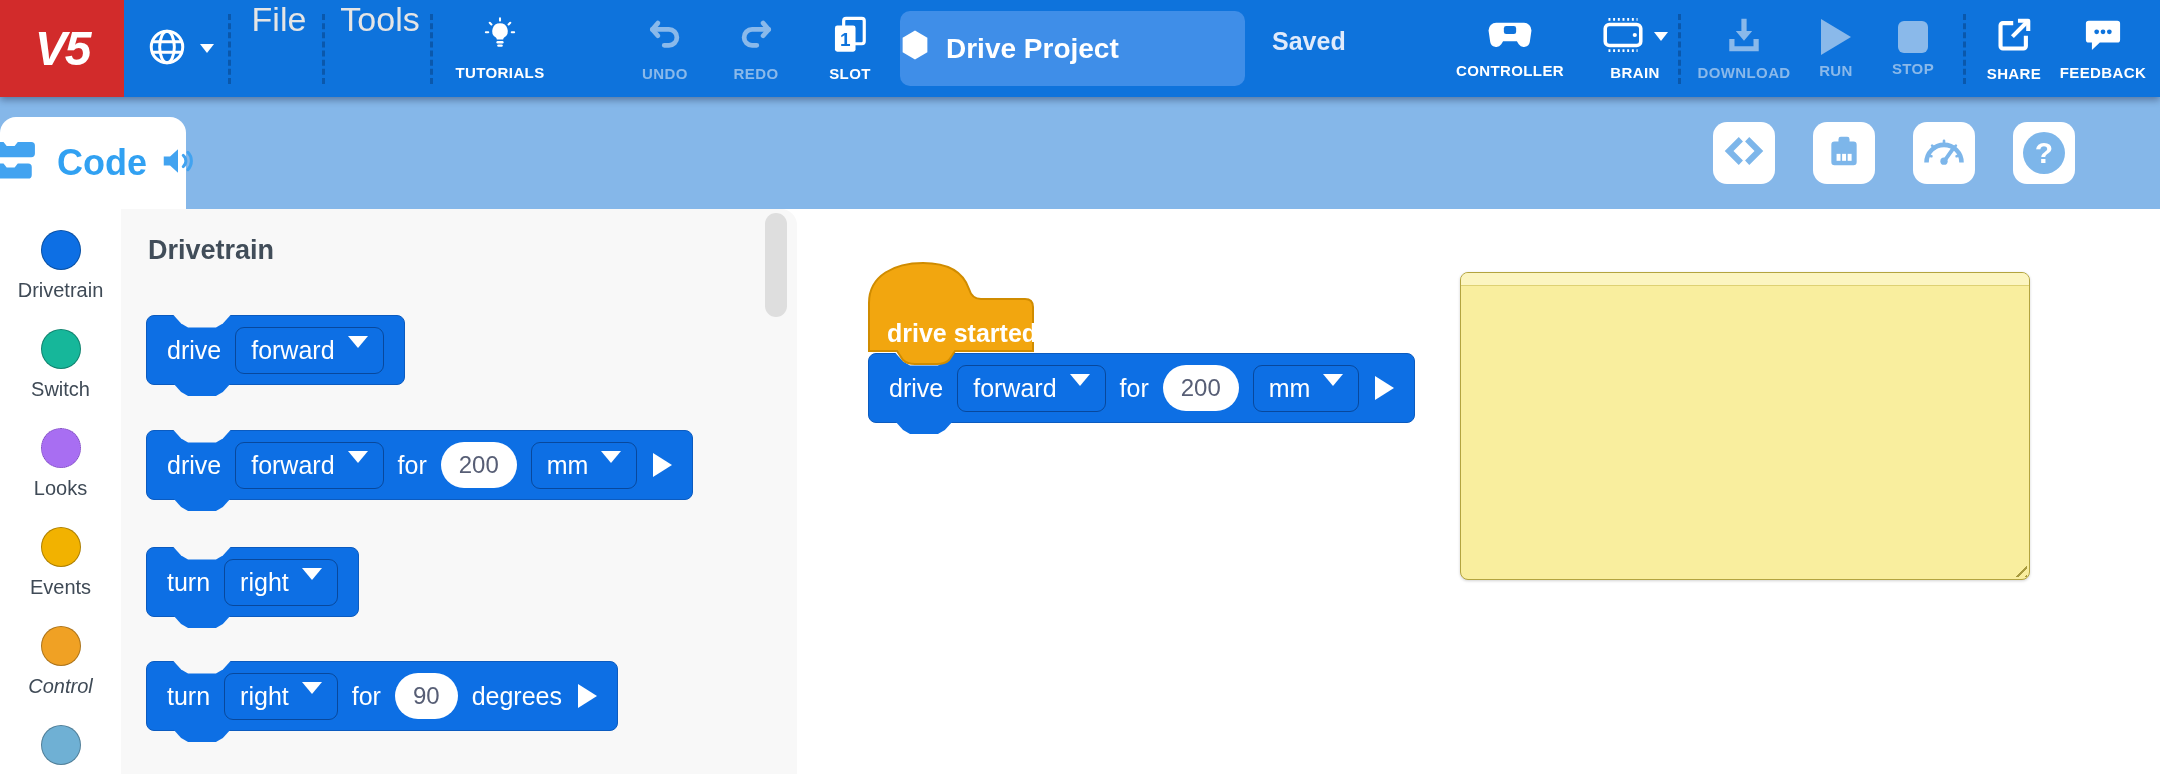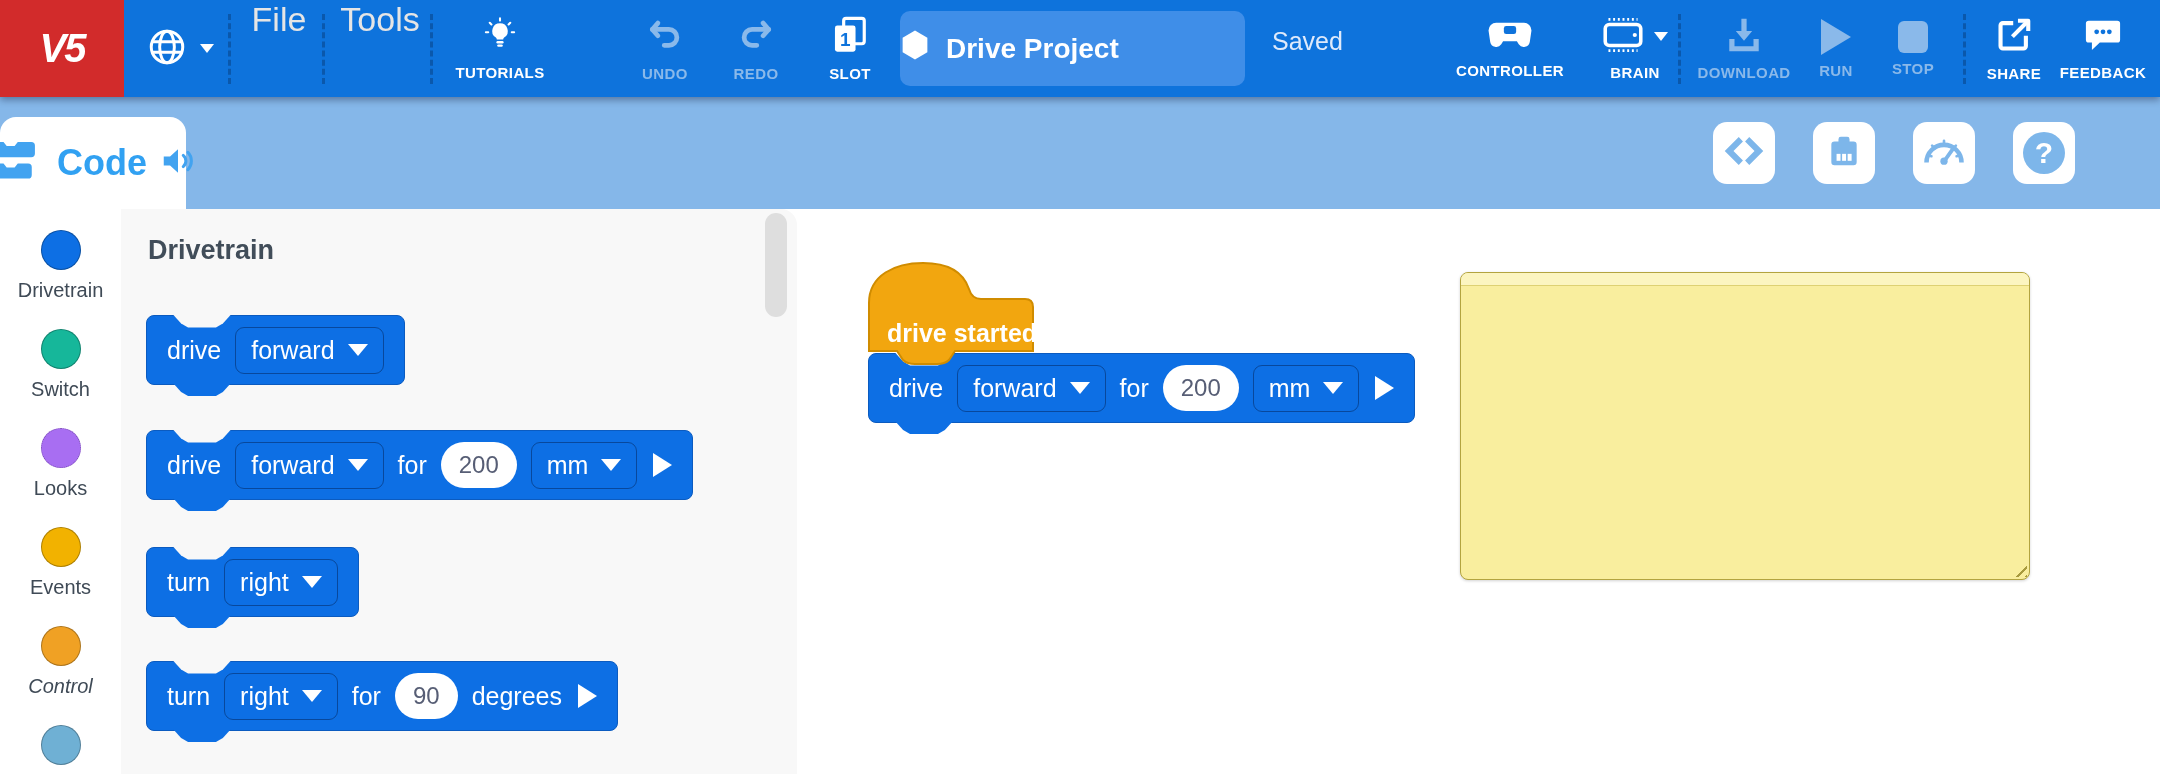--- a/index.html
+++ b/index.html
@@ -15,37 +15,37 @@
   }
   *{box-sizing:border-box;margin:0;padding:0;}
   html,body{width:2160px;height:774px;overflow:hidden;background:#fff;
     font-family:"Liberation Sans",sans-serif;}
 
   
   .toolbar{position:absolute;left:0;top:0;width:2160px;height:97px;
     background:var(--toolbar-blue);z-index:30;box-shadow:0 3px 7px rgba(0,0,30,.35);}
   .logo{position:absolute;left:0;top:0;width:124px;height:97px;background:var(--logo-red);
     display:flex;align-items:center;justify-content:center;}
-  .logo span{color:#fff;font-size:40px;font-weight:bold;font-style:italic;letter-spacing:-2px;}
+  .logo span{color:#fff;font-size:48px;font-weight:bold;font-style:italic;letter-spacing:-2px;}
   .tbsep{position:absolute;top:14px;height:70px;width:0;border-left:3px dashed rgba(5,45,95,.38);}
   .menuitem{position:absolute;top:0;height:97px;display:flex;align-items:flex-start;justify-content:center;
     color:#e5e5e5;font-size:34px;cursor:default;}
   .stack{position:absolute;top:0;height:97px;display:flex;flex-direction:column;align-items:center;
     justify-content:center;gap:7px;color:#fff;}
   .stack .lbl{font-size:15px;font-weight:bold;letter-spacing:.4px;}
   .stack.disabled{color:var(--disabled);}
   .globewrap{position:absolute;top:0;height:97px;display:flex;align-items:center;gap:12px;}
   .caret{width:0;height:0;border-left:9px solid transparent;border-right:9px solid transparent;
     border-top:11px solid #fff;}
   .caret.sm{border-left-width:7px;border-right-width:7px;border-top-width:9px;}
   .projbox{position:absolute;left:900px;top:11px;width:345px;height:75px;background:#3f8ee8;
     border-radius:10px;display:flex;align-items:center;gap:16px;
     color:#fff;font-size:28px;font-weight:bold;}
   .savedtxt{position:absolute;left:1272px;top:0;height:83px;display:flex;align-items:center;
-    color:#dfeafB;font-size:25px;}
+    color:#dfeafB;font-size:25px;font-weight:bold;}
   .runicon{width:0;height:0;border-left:30px solid currentColor;
     border-top:18px solid transparent;border-bottom:18px solid transparent;}
   .stopicon{width:30px;height:32px;background:currentColor;border-radius:6px;}
 
   
   .subbar{position:absolute;left:0;top:97px;width:2160px;height:112px;background:var(--subbar-blue);z-index:10;}
   .codetab{position:absolute;left:0;top:20px;width:186px;height:92px;background:#fff;
     border-radius:16px 16px 0 0;display:flex;align-items:center;justify-content:center;gap:13px;}
   .codetab .codelbl{color:#31a1f2;font-size:36px;font-weight:bold;}
   .sqbtn{position:absolute;top:25px;width:62px;height:62px;background:#fff;border-radius:14px;
@@ -70,21 +70,21 @@
   .blk{position:absolute;height:70px;background:var(--block-blue);
     border:1.5px solid var(--block-border);border-radius:8px;
     display:inline-flex;align-items:center;gap:14px;padding:0 20px;
     color:#fff;font-weight:normal;font-size:25px;white-space:nowrap;}
   .bump{position:absolute;left:26px;bottom:-12px;width:58px;height:13px;background:var(--block-blue);
     clip-path:polygon(0 0,14% 70%,26% 100%,74% 100%,86% 70%,100% 0);}
   .sock{position:absolute;left:26px;top:-1.5px;width:58px;height:13px;background:#f8f8f8;
     clip-path:polygon(0 0,14% 70%,26% 100%,74% 100%,86% 70%,100% 0);}
   .sock.white{background:#fff;}
   .dd{border:1.5px solid rgba(0,10,40,.38);border-radius:9px;padding:8px 15px;
-    display:flex;align-items:center;gap:13px;}
+    display:flex;align-items:flex-start;gap:13px;}
   .ddcaret{width:0;height:0;border-left:10px solid transparent;border-right:10px solid transparent;
     border-top:12px solid #fff;}
   .pill{background:#fff;color:#575e75;border-radius:999px;padding:9px 18px;min-width:48px;
     text-align:center;font-size:24px;}
   .xarrow{width:0;height:0;border-left:19px solid #fff;
     border-top:12px solid transparent;border-bottom:12px solid transparent;margin-left:2px;}
 
   
   .hat{position:absolute;left:70px;top:50px;width:170px;height:106px;z-index:3;}
   .hatlabel{position:absolute;left:20px;top:60px;color:#fff;font-weight:bold;font-size:25px;white-space:nowrap;}

